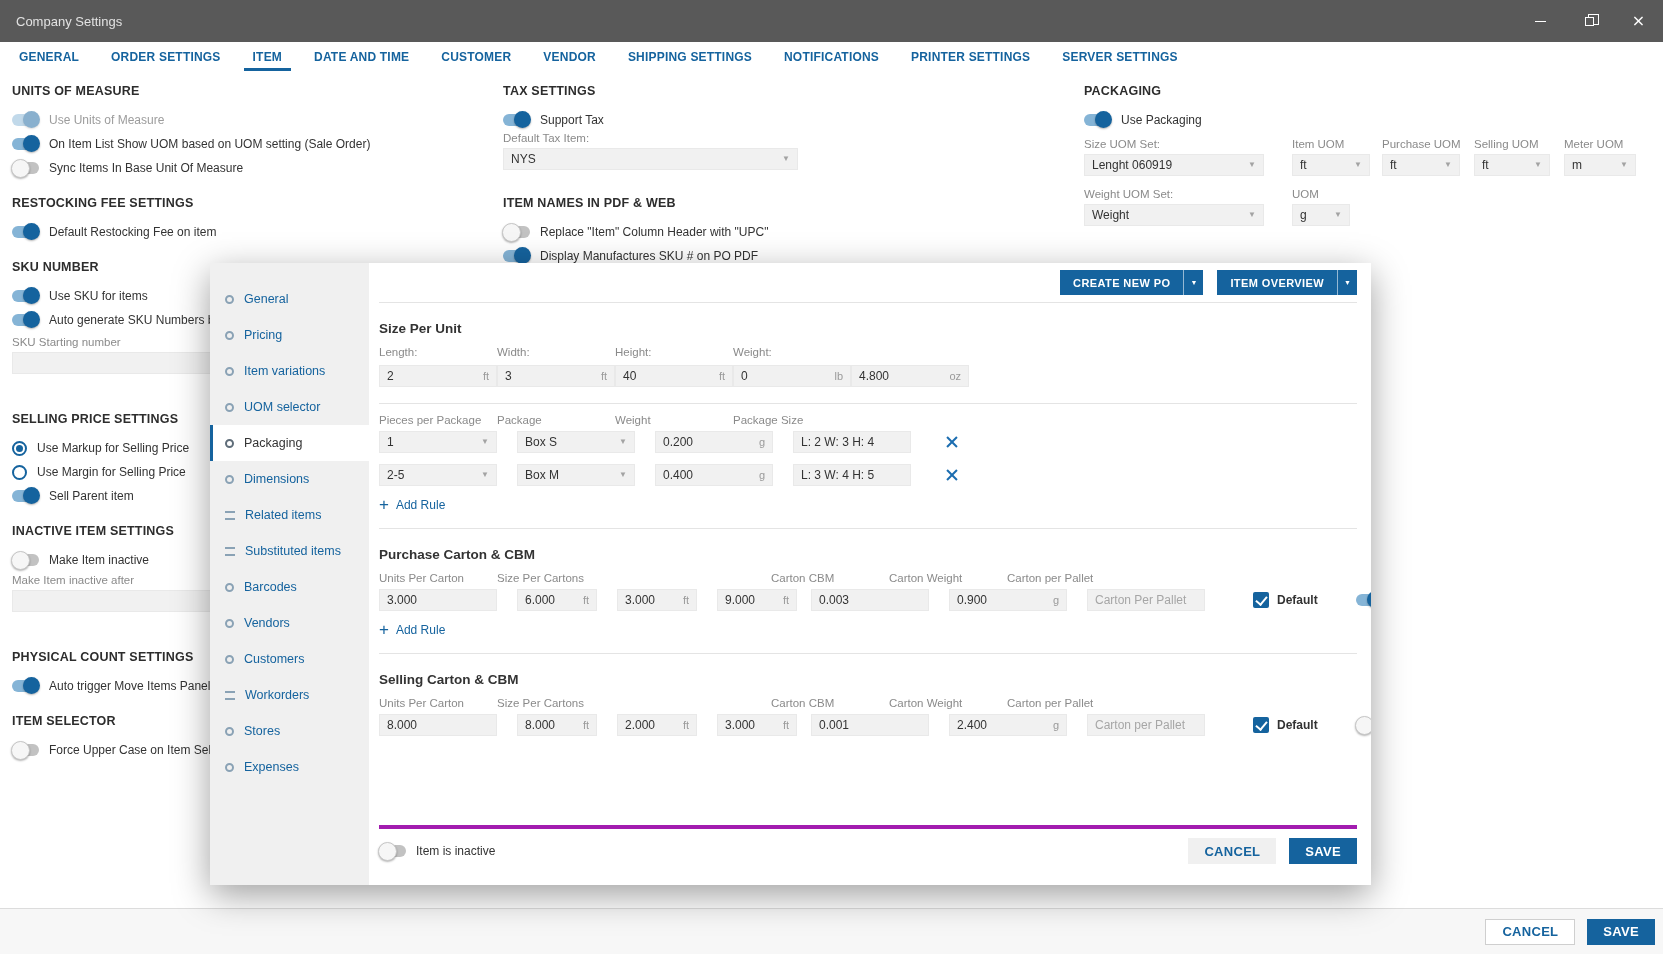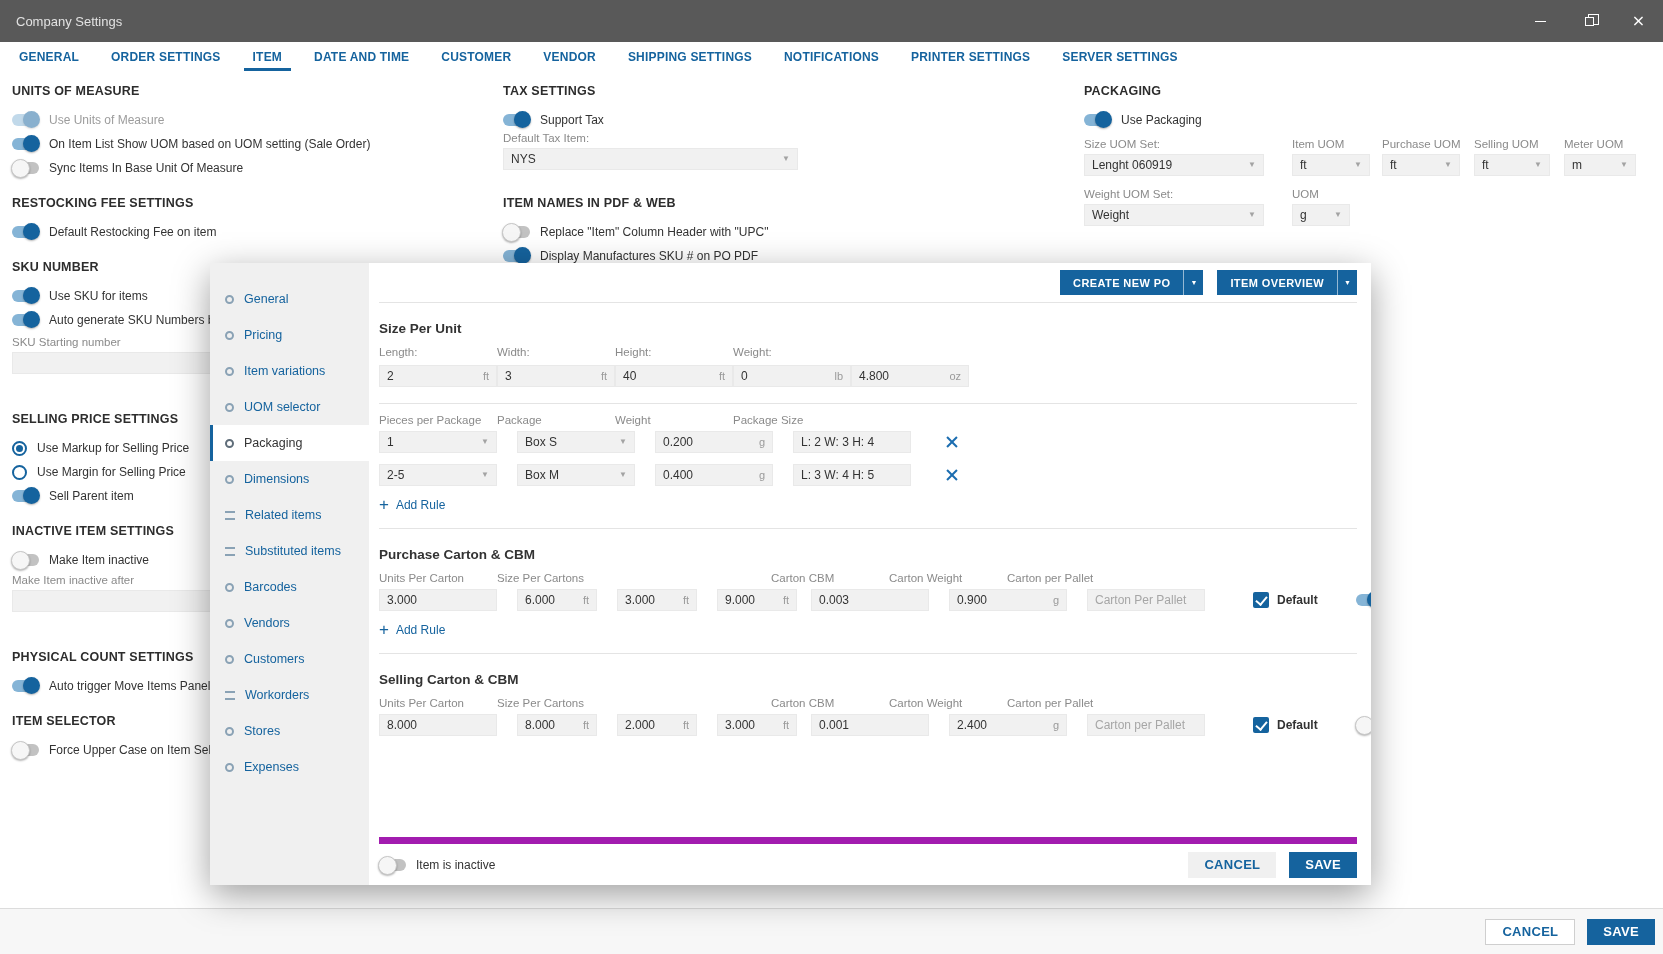--- a/index.html
+++ b/index.html
@@ -67,21 +67,21 @@
 .ic-min.w{background:#fff}
 .ic-max{width:9px;height:9px;border:1px solid #fff;display:block}
 .modal-body{flex:1;display:flex;min-height:0}
 .modal-nav{width:159px;flex:0 0 159px;background:#f0f0f0;padding-top:18px}
 .nav-item{height:36px;display:flex;align-items:center;gap:10px;padding-left:15px;font-size:12.5px;color:#15639e;cursor:pointer;position:relative;white-space:nowrap}
 .nav-item.active{background:#fff;color:#333}
 .nav-item.active::before{content:'';position:absolute;left:0;top:0;bottom:0;width:3px;background:#15639e}
 .nav-ic{width:9px;height:9px;border-radius:50%;border:2px solid #8aa2b5;flex:0 0 9px}
 .nav-ic.eq{border:none;border-radius:0;width:10px;height:9px;border-top:2px solid #8aa2b5;border-bottom:2px solid #8aa2b5;flex:0 0 10px}
 .nav-item.active .nav-ic{border-color:#5f6d79}
-.modal-main{flex:1;display:flex;flex-direction:column;padding:0 14px 0 10px;min-height:0;overflow:hidden}
+.modal-main{flex:1;display:flex;flex-direction:column;padding:0 14px 12px 10px;min-height:0;overflow:hidden}
 .modal-toolbar{height:40px;flex:0 0 40px;display:flex;align-items:center;justify-content:flex-end;gap:14px;border-bottom:1px solid #e4e4e4}
 .split-btn{display:flex;height:25px}
 .btn-primary{background:#15639e;color:#fff;font-size:11px;font-weight:700;letter-spacing:.4px;display:flex;align-items:center;padding:0 13px;cursor:pointer}
 .split-arrow{width:20px;background:#15639e;border-left:1px solid rgba(255,255,255,.55);display:flex;align-items:center;justify-content:center;cursor:pointer}
 .split-arrow .caret{margin:0;padding:0;color:#fff;font-size:7px}
 .msec-title{font-size:13.5px;font-weight:700;color:#333;margin-top:18px}
 .sect{border-bottom:1px solid #e4e4e4;padding-bottom:16px}
 .fields-row{display:flex;margin-top:10px;align-items:flex-end}
 .field{width:118px;flex:0 0 118px}
 .field .flabel{height:15px;margin-bottom:4px}
@@ -95,21 +95,21 @@
 .plus{color:#15639e;font-size:17px;line-height:14px;font-weight:400}
 .plus::after{content:'+'}
 .artext{color:#15639e;font-size:12px}
 .xbtn{width:14px;height:14px;position:relative;cursor:pointer;margin-left:14px;flex:0 0 14px}
 .xbtn::before,.xbtn::after{content:'';position:absolute;left:6px;top:0;width:2px;height:14px;background:#1b6db0}
 .xbtn::before{transform:rotate(45deg)}
 .xbtn::after{transform:rotate(-45deg)}
 .defgroup{display:flex;align-items:center;gap:8px;margin-left:28px;white-space:nowrap}
 .deflabel{font-size:12px;color:#333;font-weight:700}
 .row-toggle{margin-left:18px}
-.modal-footer{margin-top:auto;border-top:7px solid #a21caf;height:48px;flex:0 0 48px;display:flex;align-items:center}
+.modal-footer{margin-top:auto;border-top:4px solid #a21caf;height:48px;flex:0 0 48px;display:flex;align-items:center}
 .modal-footer .btns{margin-left:auto;display:flex;gap:13px}
 </style>
 </head>
 <body>
 
 <div class="titlebar">
   <span class="tb-title">Company Settings</span>
   <div class="win-controls">
     <div class="win-btn">
         <span class="ic-min"></span>

